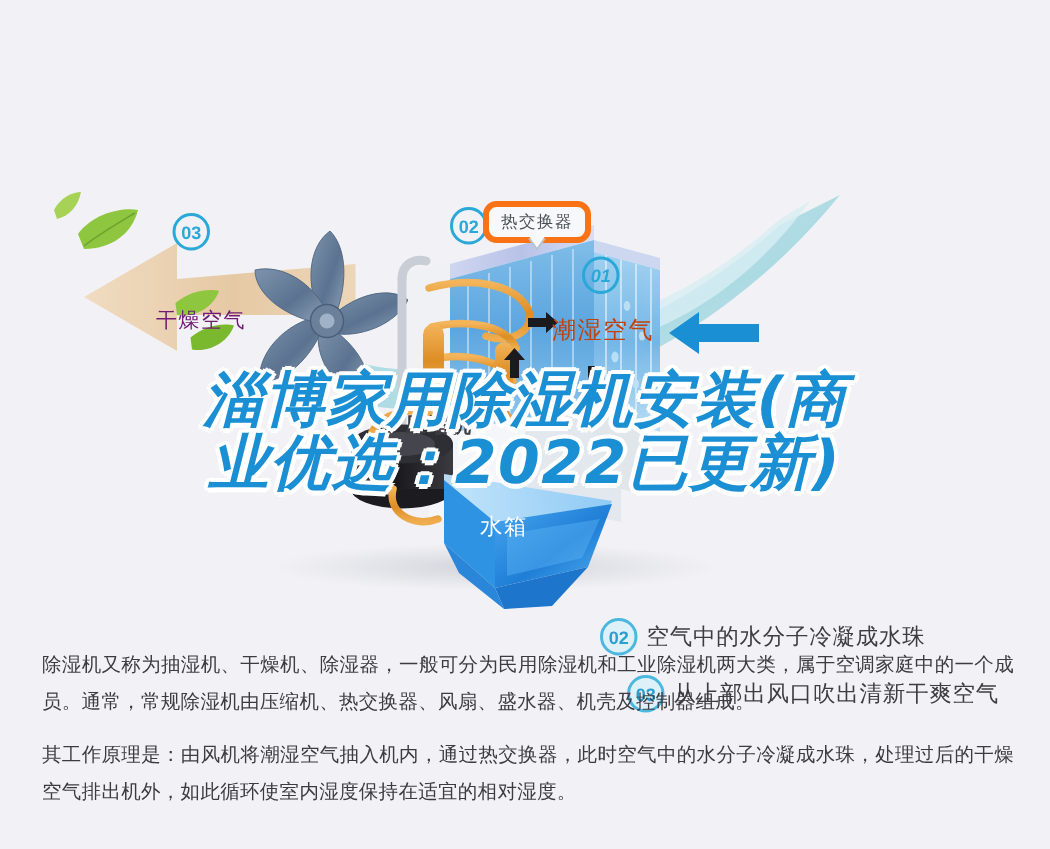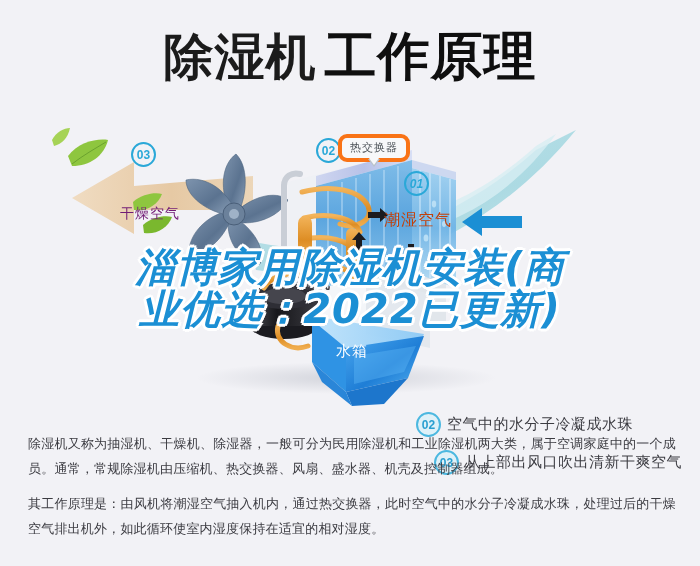--- a/index.html
+++ b/index.html
@@ -24,21 +24,21 @@
     font-size:50px;font-weight:700;color:#1b1b1b;
     letter-spacing:1px;
   }
   .title-b{
     font-family:"Liberation Sans","DejaVu Sans",sans-serif;
     font-size:52px;font-weight:700;color:#0f0f0f;
     letter-spacing:1px;margin-left:8px;
   }
 
   
-  .stage{position:absolute;left:0;top:120px;width:676px;height:290px;margin-left:16px;}
+  .stage{position:absolute;left:0;top:120px;width:676px;height:290px;}
   .stage svg{position:absolute;left:0;top:0;}
 
   
   .badge{
     position:absolute;
     width:21px;height:21px;border-radius:50%;
     border:2px solid #2aa8d8;
     color:#2aa8d8;
     font-size:12px;font-weight:700;
     display:flex;align-items:center;justify-content:center;
@@ -128,23 +128,20 @@
     text-align:justify;
   }
   .copy-1{top:418px;}
   .copy-2{top:478px;}
 </style>
 </head>
 <body>
 
 <div class="page">
 
-  <div class="title-wrap">
-    <span class="title-a">除湿机</span><span class="title-b">工作原理</span>
-  </div>
 
   <div class="stage">
 
     <svg width="700" height="290" viewBox="0 0 700 290" xmlns="http://www.w3.org/2000/svg">
       <defs>
         <linearGradient id="gSwoosh" x1="0" y1="0" x2="1" y2="1">
           <stop offset="0%" stop-color="#bfe4ea"></stop>
           <stop offset="60%" stop-color="#a6d8e1"></stop>
           <stop offset="100%" stop-color="#cbe9ee"></stop>
         </linearGradient>

